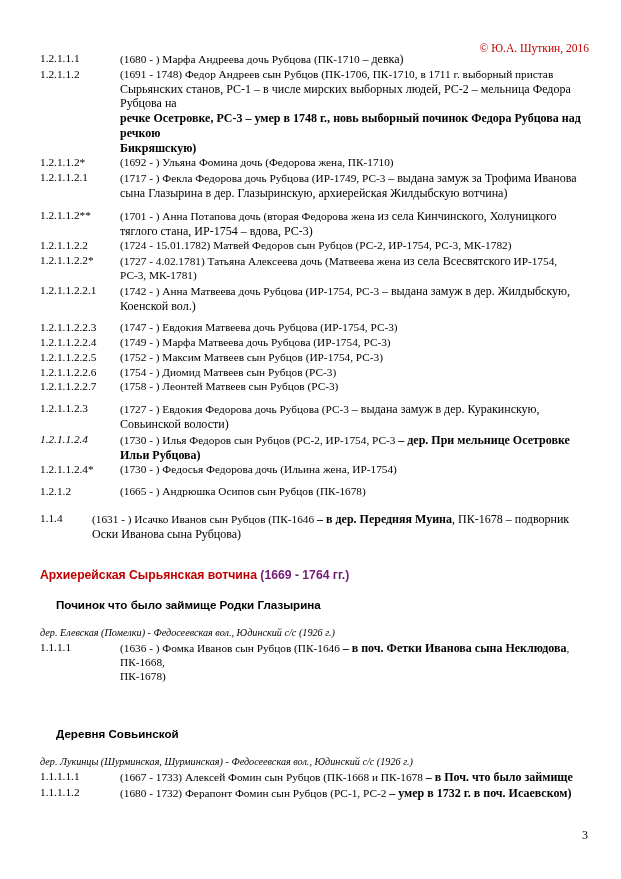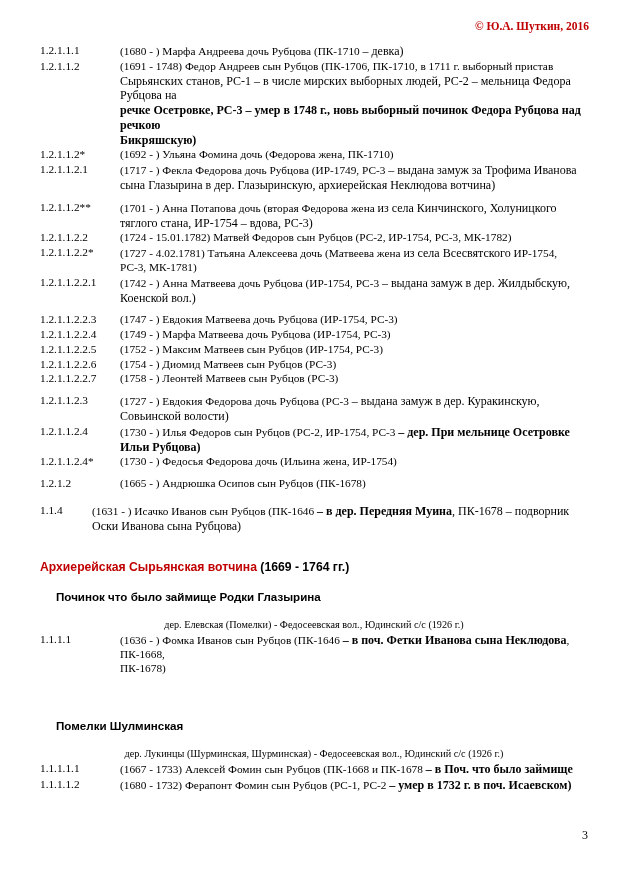--- a/index.html
+++ b/index.html
@@ -17,31 +17,30 @@
   }
   .page {
     position: relative;
     width: 621px;
     height: 879px;
     box-sizing: border-box;
     padding: 0;
   }
   .copyright {
     position: absolute;
-    top: 20px;
+    top: 42px;
     right: 32px;
     font-family: "Liberation Serif", serif;
     font-size: 11.5px;
     color: #c00000;
     white-space: nowrap;
-    font-weight: bold;
   }
   .content {
     position: absolute;
-    top: 44px;
+    top: 52px;
     left: 40px;
     width: 548px;
   }
   
   .entry {
     display: flex;
     align-items: flex-start;
     margin: 0 0 1px 0;
     line-height: 1.22;
   }
@@ -67,36 +66,36 @@
   .gap-xl { height: 26px; }
 
   .section-title {
     font-family: "Liberation Sans", sans-serif;
     font-size: 12.2px;
     font-weight: bold;
     color: #c00000;
     margin: 0 0 2px 0;
   }
   .section-title .years {
-    color: #000000;
+    color: #701a75;
     font-weight: bold;
   }
   .sub-head {
     font-family: "Liberation Sans", sans-serif;
     font-size: 11.6px;
     font-weight: bold;
     color: #000;
     margin: 16px;
   }
   .sub-note {
     font-family: "Liberation Serif", serif;
+    font-style: italic;
     font-size: 10.2px;
     color: #000;
     margin: 12px 0 3px 0;
-    text-align: center;
   }
   .pagenum {
     position: absolute;
     right: 33px;
     bottom: 36px;
     font-size: 12px;
     font-family: "Liberation Serif", serif;
   }
   .cont {
     font-size: 11.3px;
@@ -130,21 +129,21 @@
         <div class="entry">
           <div class="num" style="width: 80px;">1.2.1.1.2*</div>
           <div class="txt">
             <div class="cont"><span>(1692 - ) Ульяна Фомина дочь (Федорова жена, ПК-1710)</span></div>
           </div>
         </div>
         <div class="entry">
           <div class="num" style="width: 80px;">1.2.1.1.2.1</div>
           <div class="txt">
             <div class="cont"><span>(1717 - ) Фекла Федорова дочь Рубцова (ИР-1749, РС-3 </span><span class="small">– выдана замуж за Трофима Иванова</span></div>
-            <div class="cont"><span class="small">сына Глазырина в дер. Глазыринскую, архиерейская Неклюдова вотчина)</span></div>
+            <div class="cont"><span class="small">сына Глазырина в дер. Глазыринскую, архиерейская Жилдыбскую вотчина)</span></div>
           </div>
         </div>
         <div class="gap-s"></div>
         <div class="entry">
           <div class="num" style="width: 80px;">1.2.1.1.2**</div>
           <div class="txt">
             <div class="cont"><span>(1701 - ) Анна Потапова дочь (вторая Федорова жена </span><span class="small">из села Кинчинского, Холуницкого</span></div>
             <div class="cont"><span class="small">тяглого стана, ИР-1754 – вдова, РС-3)</span></div>
           </div>
         </div>
@@ -201,21 +200,21 @@
         </div>
         <div class="gap-s"></div>
         <div class="entry">
           <div class="num" style="width: 80px;">1.2.1.1.2.3</div>
           <div class="txt">
             <div class="cont"><span>(1727 - ) Евдокия Федорова дочь Рубцова (РС-3 </span><span class="small">– выдана замуж в дер. Куракинскую,</span></div>
             <div class="cont"><span class="small">Совьинской волости)</span></div>
           </div>
         </div>
         <div class="entry">
-          <div class="num" style="width: 80px;">1.2.1.1.2.4</div>
+          <div class="num" style="width: 80px; font-style: italic;">1.2.1.1.2.4</div>
           <div class="txt">
             <div class="cont"><span>(1730 - ) Илья Федоров сын Рубцов (РС-2, ИР-1754, РС-3 </span><span class="small bold">– дер. При мельнице Осетровке</span></div>
             <div class="cont"><span class="small bold">Ильи Рубцова)</span></div>
           </div>
         </div>
         <div class="entry">
           <div class="num" style="width: 80px;">1.2.1.1.2.4*</div>
           <div class="txt">
             <div class="cont"><span>(1730 - ) Федосья Федорова дочь (Ильина жена, ИР-1754)</span></div>
           </div>
@@ -253,21 +252,21 @@
               <div class="cont"><span>(1636 - ) Фомка Иванов сын Рубцов (ПК-1646 </span><span class="small bold">– в поч. Фетки Иванова сына Неклюдова</span><span>, ПК-1668,</span></div>
               <div class="cont"><span>ПК-1678)</span></div>
             </div>
           </div>
         </div>
     </div>
 
     <div class="gap-xl"></div>
 
     <div>
-      <div class="sub-head">Помелки Шулминская</div>
+      <div class="sub-head">Деревня Совьинской</div>
       <div class="sub-note">дер. Лукинцы (Шурминская, Шурминская) - Федосеевская вол., Юдинский с/с (1926 г.)</div>
       <div id="section2-entries">
           <div class="entry">
             <div class="num" style="width: 80px;">1.1.1.1.1</div>
             <div class="txt">
               <div class="cont"><span>(1667 - 1733) Алексей Фомин сын Рубцов (ПК-1668 и ПК-1678 </span><span class="small bold">– в Поч. что было займище</span></div>
             </div>
           </div>
           <div class="entry">
             <div class="num" style="width: 80px;">1.1.1.1.2</div>

